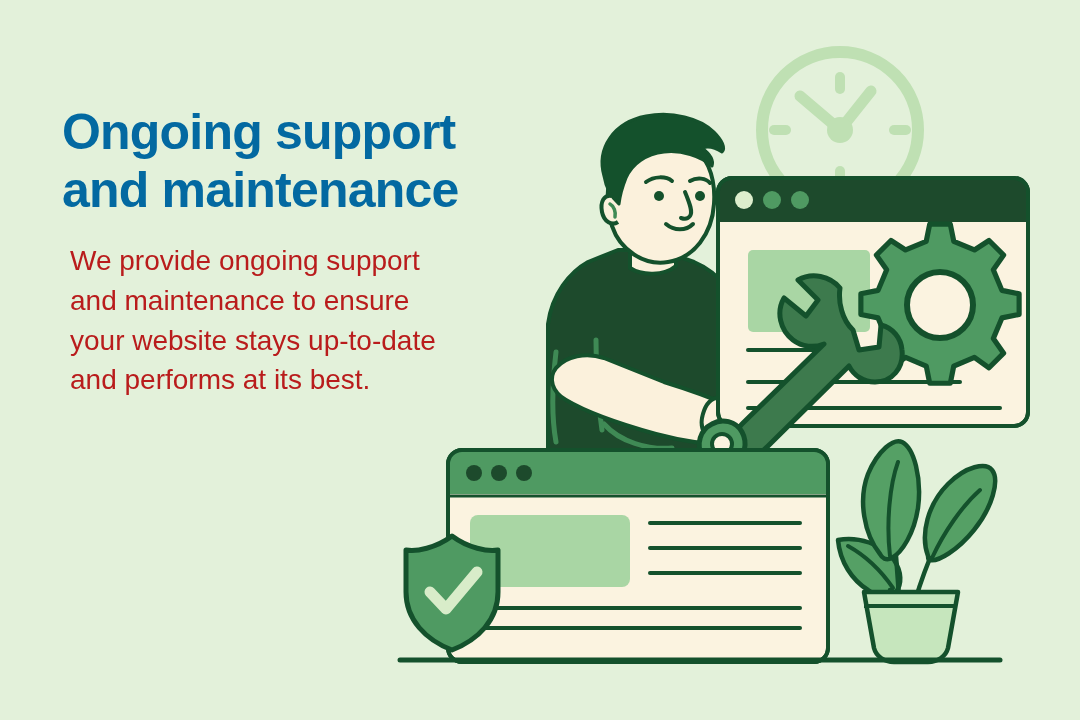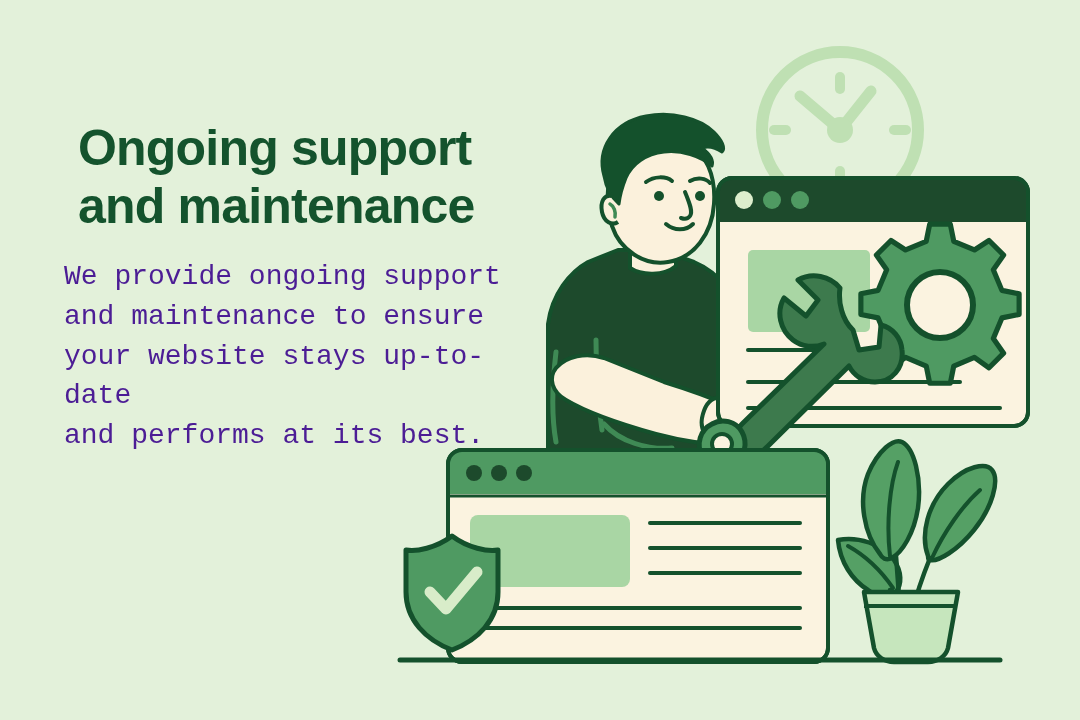--- a/index.html
+++ b/index.html
@@ -23,36 +23,36 @@
     width: 1080px;
     height: 720px;
   }
   .text-block {
     position: absolute;
     left: 62px;
     top: 104px;
     width: 470px;
   }
   .headline {
-    margin: 16px;
+    margin: 0;
     font-family: "Liberation Sans", sans-serif;
     font-size: 50px;
     line-height: 1.15;
     font-weight: 700;
     letter-spacing: -0.8px;
-    color: #14532d;
+    color: #0369a1;
     white-space: pre-line;
   }
   .body-copy {
-    margin: 22px 0 0 2px;
-    font-family: Liberation Mono, monospace;
+    margin: 22px 0 0 8px;
+    font-family: Liberation Sans, sans-serif;
     font-size: 28px;
     line-height: 1.42;
     font-weight: 400;
-    color: #4c1d95;
+    color: #b91c1c;
     white-space: pre-line;
   }
 </style>
 </head>
 <body>
 
 <div id="stage">
 
   <svg id="illustration" viewBox="0 0 1080 720" xmlns="http://www.w3.org/2000/svg">
     <defs>

